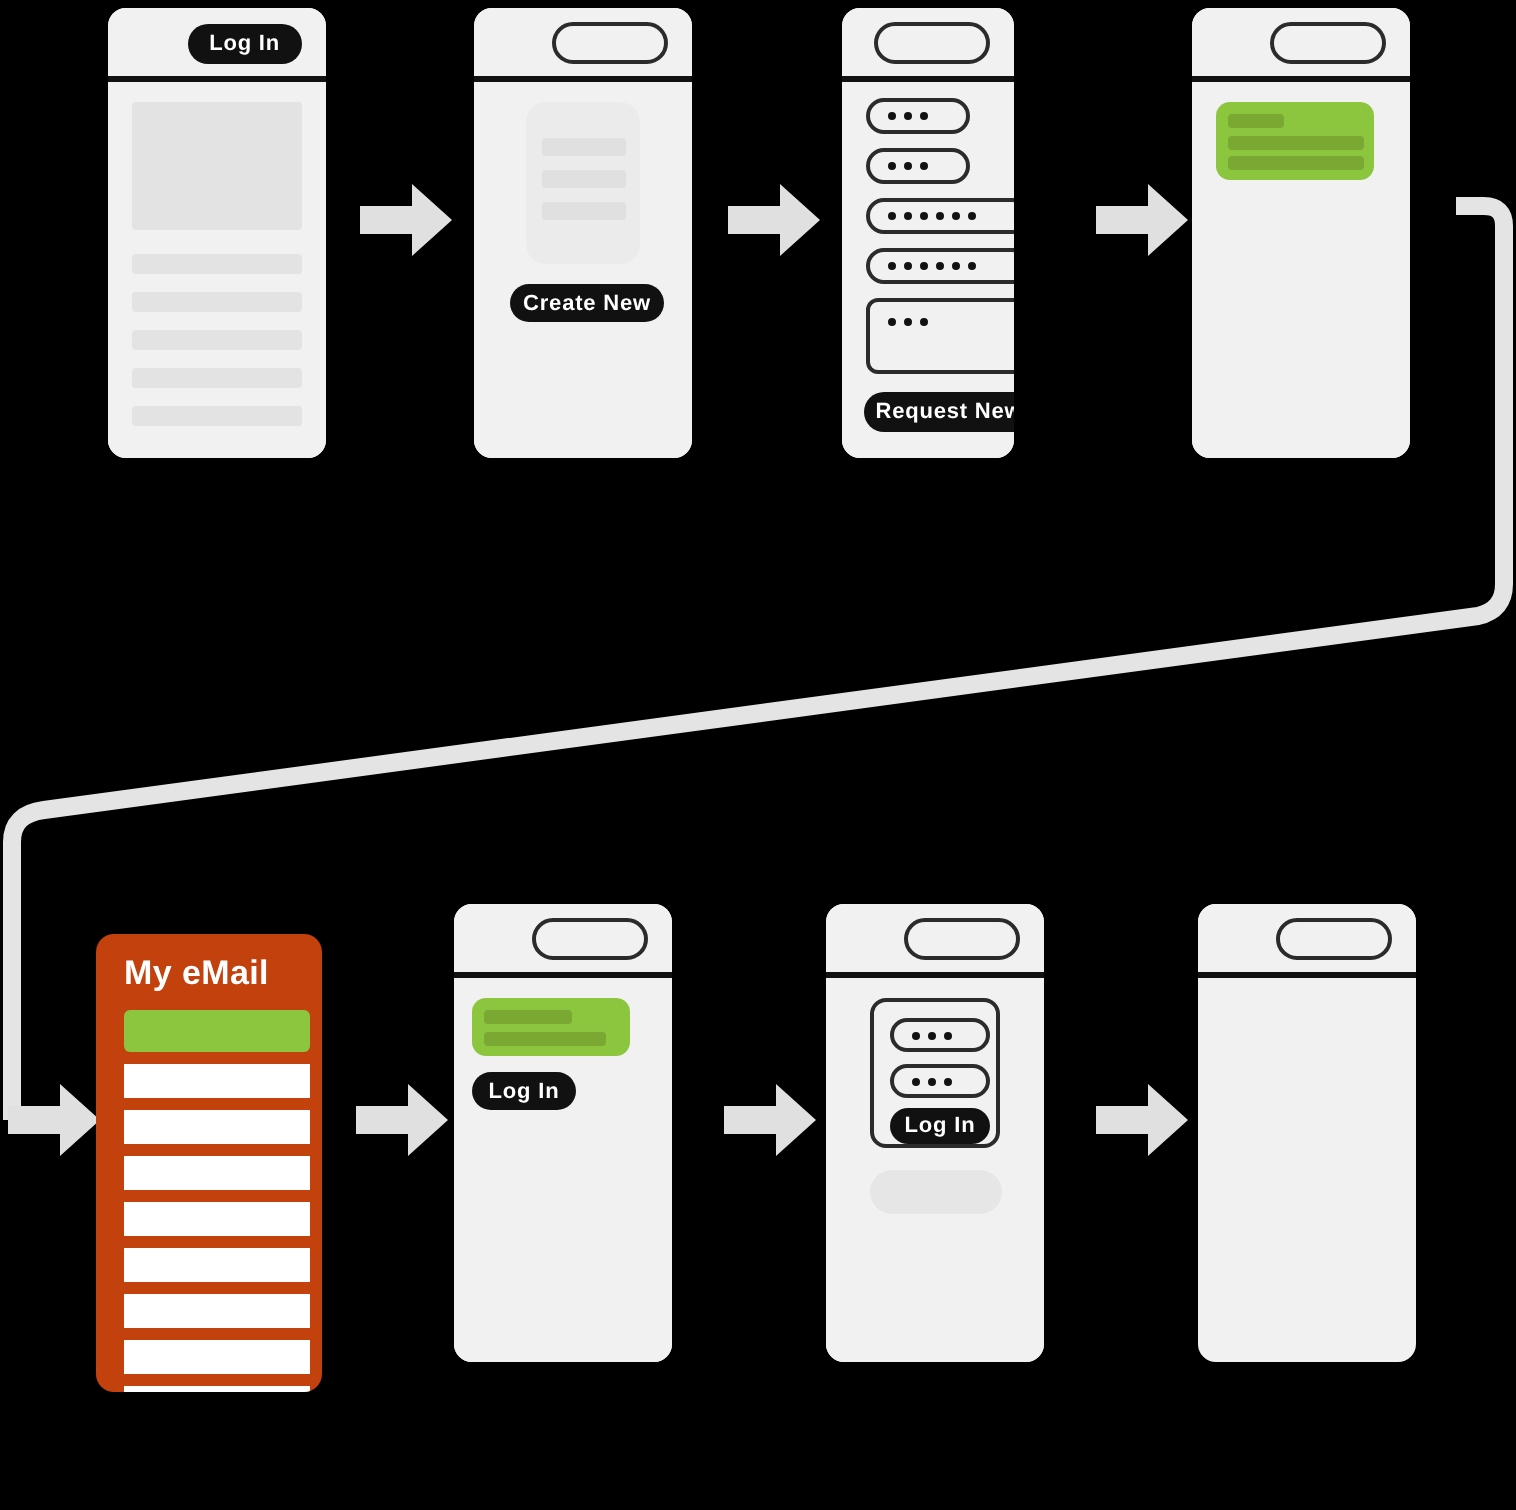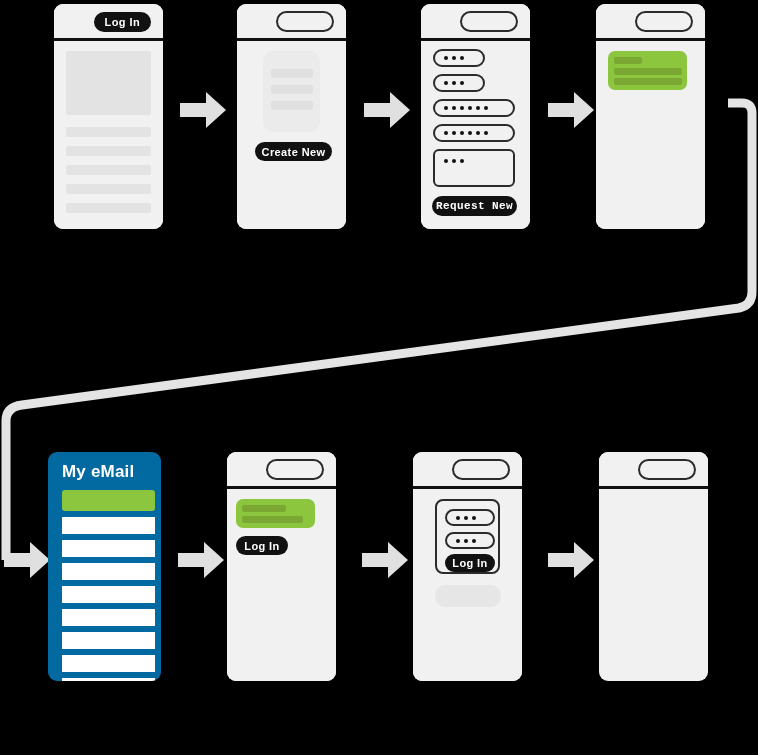--- a/index.html
+++ b/index.html
@@ -162,23 +162,23 @@
   }
   .green-line {
     position: absolute;
     background: #7aa832;
     border-radius: 2px;
   }
 
   
   .mail-screen {
     position: absolute;
-    left: 0; top: 0;
+    left: 0; top: 15px;
     width: 100%; height: 100%;
-    background: #0369a1;
+    background: #c2410c;
     border-radius: 9px;
     overflow: hidden;
     text-align: center;
   }
   .mail-title {
     position: absolute;
     left: 14px;
     top: 10px;
     color: #ffffff;
     font-size: 17px;
@@ -270,21 +270,21 @@
         <div class="soft-card" style="left:26px; top:10px; width:57px; height:81px;">
           <div class="gray-block" style="left:8px; top:18px; width:42px; height:9px;"></div>
           <div class="gray-block" style="left:8px; top:34px; width:42px; height:9px;"></div>
           <div class="gray-block" style="left:8px; top:50px; width:42px; height:9px;"></div>
         </div>
         <div class="btn-pill" style="left:18px; top:101px; width:77px; height:19px;">Create New</div>
       </div>
     </div>
   </div>
 
-  <div class="screen" style="left:421px; top:4px; width:109px; height:225px;font-family:Liberation Mono, monospace;">
+  <div class="screen" style="left:421px; top:4px; width:86px; height:225px;">
     <div class="phone">
       <div class="phone-header">
         <div class="notch-pill"></div>
       </div>
       <div class="phone-body">
         <div class="field" style="left:12px; top:8px; width:52px; height:18px;">
           <span class="dots">
             <i></i>
               <i></i>
               <i></i>

